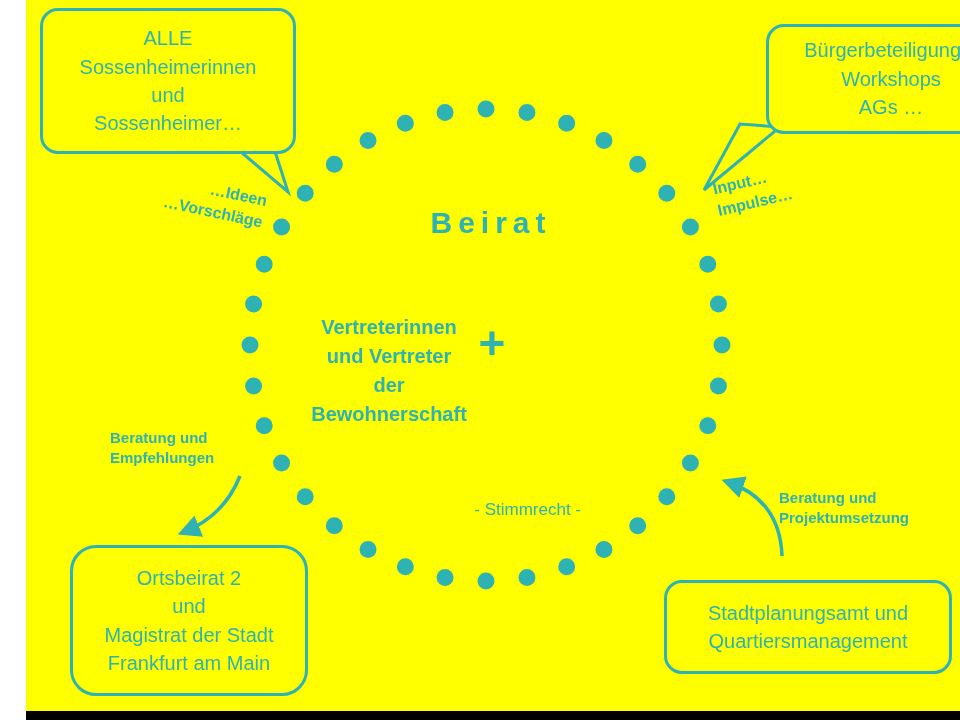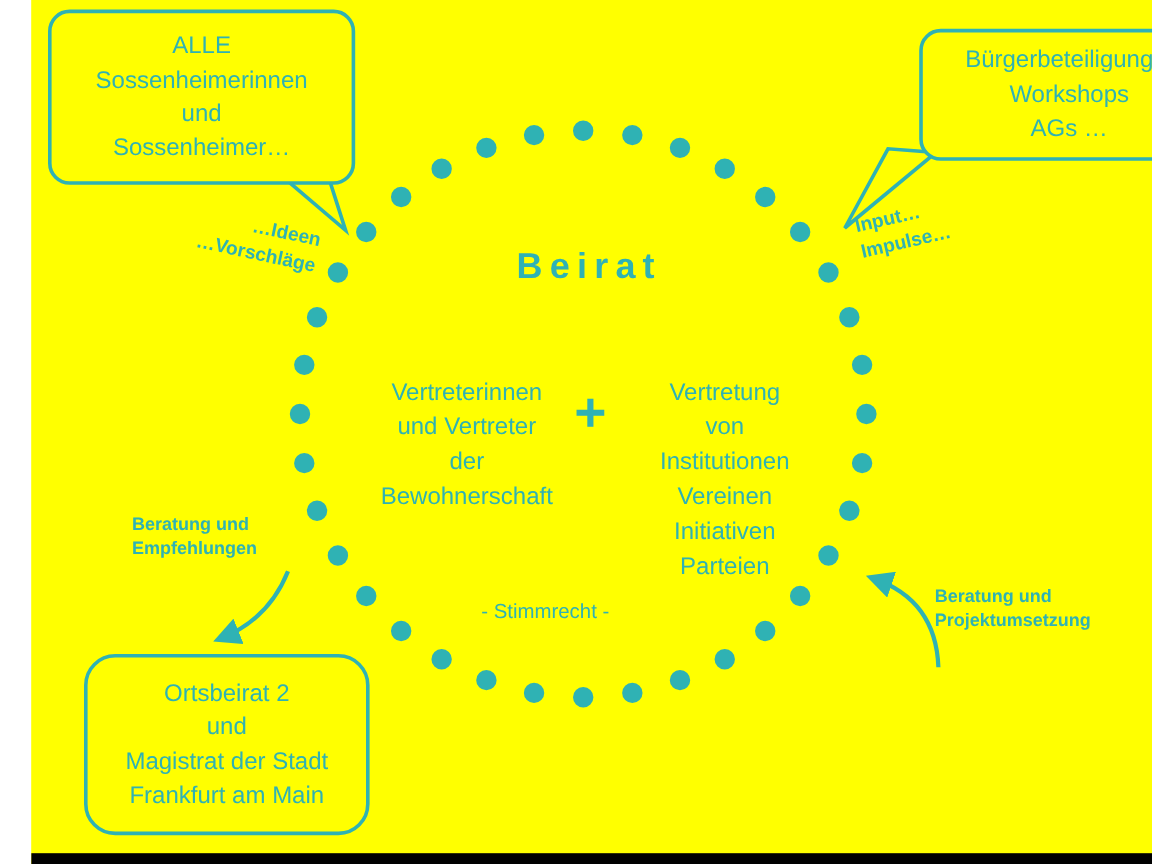--- a/index.html
+++ b/index.html
@@ -36,28 +36,28 @@
   .callout.br{left:638px;top:580px;width:282px;height:88px;}
   .center-title{
     position:absolute;left:320px;top:206px;width:290px;
     text-align:center;font-size:30px;font-weight:600;letter-spacing:6px;
     z-index:2;
   }
   .member-col{
     position:absolute;text-align:center;font-size:20px;line-height:1.45;
     white-space:pre-line;z-index:2;
   }
-  .member-col.left{left:268px;top:313px;width:190px;}
+  .member-col.left{left:268px;top:313px;width:190px;font-weight:bold;}
   .member-col.right{left:488px;top:313px;width:180px;}
   .plus-sign{
     position:absolute;left:446px;top:316px;width:40px;text-align:center;
     font-size:46px;font-weight:bold;z-index:2;
   }
   .voting-note{
-    position:absolute;left:375px;top:500px;width:180px;text-align:left;
+    position:absolute;left:375px;top:500px;width:180px;text-align:right;
     font-size:17px;z-index:2;
   }
   .flow-label{
     position:absolute;font-weight:bold;font-size:16px;line-height:1.35;
     white-space:pre-line;z-index:3;
   }
   .flow-label.ideas{left:124px;top:178px;width:116px;text-align:right;transform:rotate(12deg);}
   .flow-label.input{left:688px;top:166px;width:110px;text-align:left;transform:rotate(-13deg);}
   .flow-label.advice-left{left:84px;top:428px;font-size:15px;text-align:left;}
   .flow-label.advice-right{left:753px;top:488px;font-size:15px;text-align:left;}
@@ -91,36 +91,32 @@
 
   <div class="callout tr">Bürgerbeteiligungs-
 Workshops
 AGs …</div>
 
   <div class="callout bl">Ortsbeirat 2
 und
 Magistrat der Stadt
 Frankfurt am Main</div>
 
+  <div class="callout br">Stadtplanungsamt und
+Quartiersmanagement</div>
 
   <div class="center-title">Beirat</div>
 
   <div class="member-col left">Vertreterinnen
 und Vertreter
 der
 Bewohnerschaft</div>
 
   <div class="plus-sign">+</div>
 
-  <div class="member-col right">Vertretung
-von
-Institutionen
-Vereinen
-Initiativen
-Parteien</div>
 
   <div class="voting-note">- Stimmrecht -</div>
 
   <div class="flow-label ideas">…Ideen
 …Vorschläge</div>
 
   <div class="flow-label input">Input…
 Impulse…</div>
 
   <div class="flow-label advice-left">Beratung und

